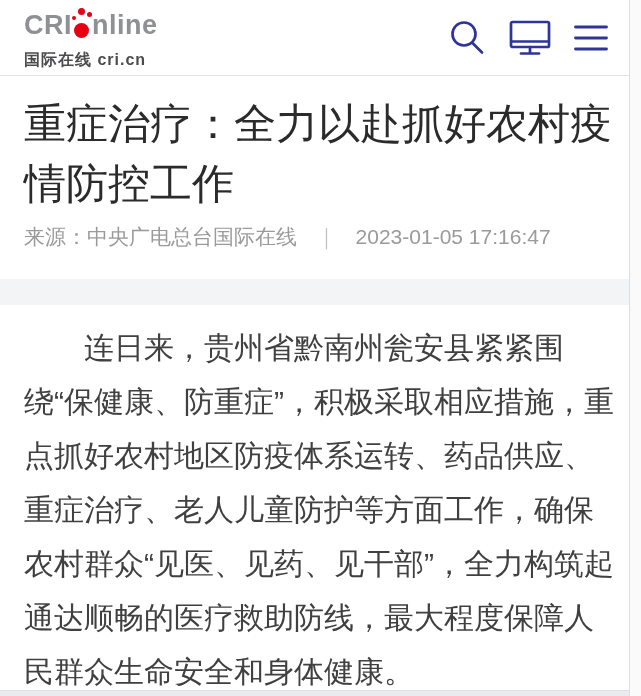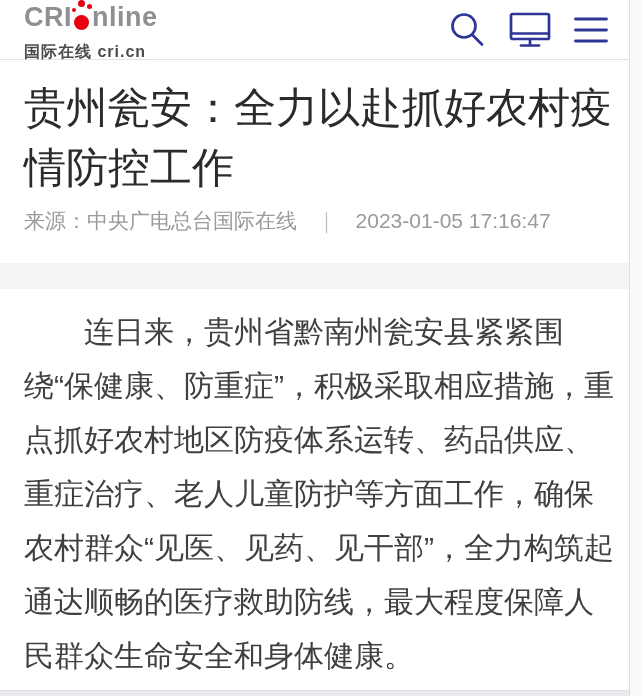--- a/index.html
+++ b/index.html
@@ -11,21 +11,21 @@
     --meta-text:#9a9a9a;
   }
   *{margin:0;padding:0;box-sizing:border-box;}
   html,body{background:#fff;}
   body{
     width:641px;height:696px;overflow:hidden;position:relative;
     font-family:"Liberation Sans","DejaVu Sans",sans-serif;
   }
   
   .header{
-    height:60px;width:100%;
+    height:76px;width:100%;
     display:flex;align-items:center;justify-content:space-between;
     padding:0 33px 0 24px;
     border-bottom:1px solid #e3e3e5;
     background:#fff;
   }
   .logo{display:flex;flex-direction:column;line-height:1;}
   .logo-top{display:flex;align-items:flex-end;height:32px;}
   .logo-cri,.logo-nline{
     font-size:27px;font-weight:bold;color:var(--logo-gray);
     letter-spacing:.5px;line-height:1;
@@ -105,21 +105,21 @@
     </svg>
     <svg class="hicon" width="34" height="26" viewBox="0 0 34 26" fill="none" stroke="currentColor" stroke-width="2.8" stroke-linecap="round">
       <line x1="1.5" y1="2" x2="32.5" y2="2"></line>
       <line x1="1.5" y1="13" x2="32.5" y2="13"></line>
       <line x1="1.5" y1="24" x2="32.5" y2="24"></line>
     </svg>
   </div>
 </div>
 
 <div class="article">
-  <h1 class="article-title">贵州瓮安：全力以赴抓好农村疫情防控工作</h1>
+  <h1 class="article-title">重症治疗：全力以赴抓好农村疫情防控工作</h1>
 
   <div class="article-meta">
     <span>来源：中央广电总台国际在线</span>
     <span class="meta-sep">｜</span>
     <span>2023-01-05 17:16:47</span>
   </div>
 
   <div class="meta-band"></div>
 
   <div class="article-body">

